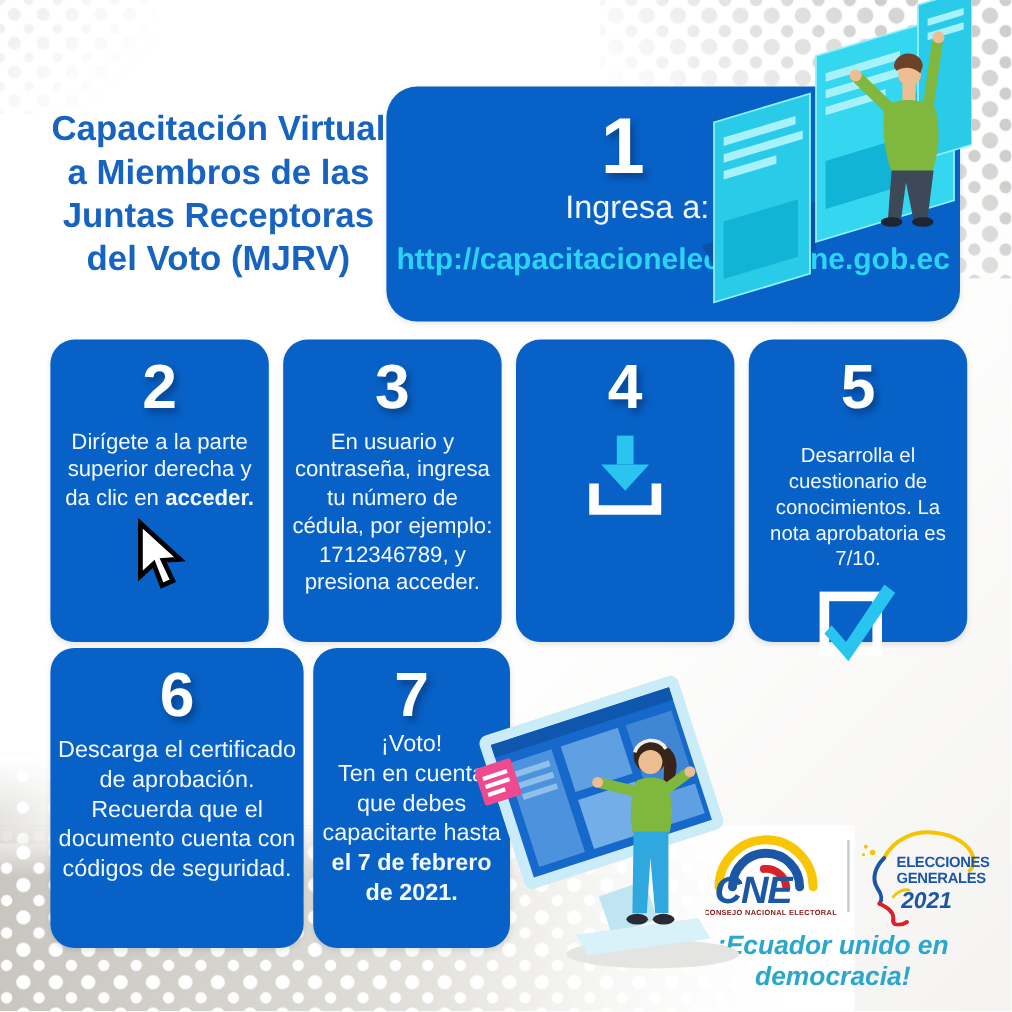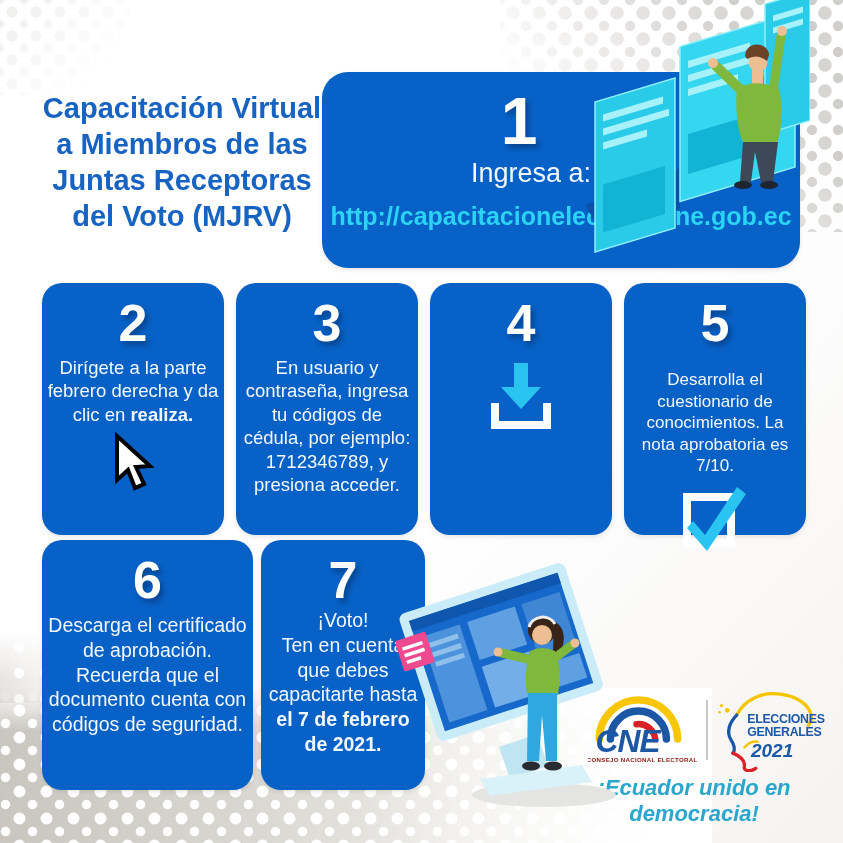--- a/index.html
+++ b/index.html
@@ -137,29 +137,29 @@
       <path d="M160,56 a12,11 0 0 1 24,-1 l-2,6 q-10,-8 -20,-2 Z" fill="#6B4226"></path>
       <path d="M152,88 Q149,120 158,143 L192,143 Q201,115 194,89 Q173,78 152,88 Z" fill="#7FB83D"></path>
       <path d="M158,142 L155,182 L166,182 L170,152 L176,182 L188,182 L193,142 Z" fill="#3D4956"></path>
       <ellipse cx="158" cy="185" rx="9" ry="4" fill="#1E2430"></ellipse>
       <ellipse cx="184" cy="185" rx="9" ry="4" fill="#1E2430"></ellipse>
     </g>
   </svg>
 
   <div class="box step" style="left:42px">
     <div class="num">2</div>
-    <p class="body"><span>Dirígete a la parte febrero derecha y da clic en </span><b>realiza.</b></p>
+    <p class="body"><span>Dirígete a la parte superior derecha y da clic en </span><b>acceder.</b></p>
     <svg class="icon" width="56" height="62" viewBox="0 0 56 62">
       <path d="M12,4 L12,48 L23,38 L30,56 L39,52 L31,35 L45,34 Z" fill="#ffffff" stroke="#000000" stroke-width="4" stroke-linejoin="miter"></path>
     </svg>
   </div>
 
   <div class="box step" style="left:236px">
     <div class="num">3</div>
-    <p class="body">En usuario y contraseña, ingresa tu códigos de cédula, por ejemplo: 1712346789, y presiona acceder.</p>
+    <p class="body">En usuario y contraseña, ingresa tu número de cédula, por ejemplo: 1712346789, y presiona acceder.</p>
   </div>
 
   <div class="box step" style="left:430px">
     <div class="num">4</div>
     <svg class="icon" width="80" height="74" viewBox="0 0 80 74" style="margin-top:12px">
       <rect x="33" y="2" width="14" height="24" fill="#29C5F0"></rect>
       <polygon points="20,26 60,26 40,48" fill="#29C5F0"></polygon>
       <path d="M14,42 L14,64 L66,64 L66,42" fill="none" stroke="#ffffff" stroke-width="8"></path>
     </svg>
   </div>

